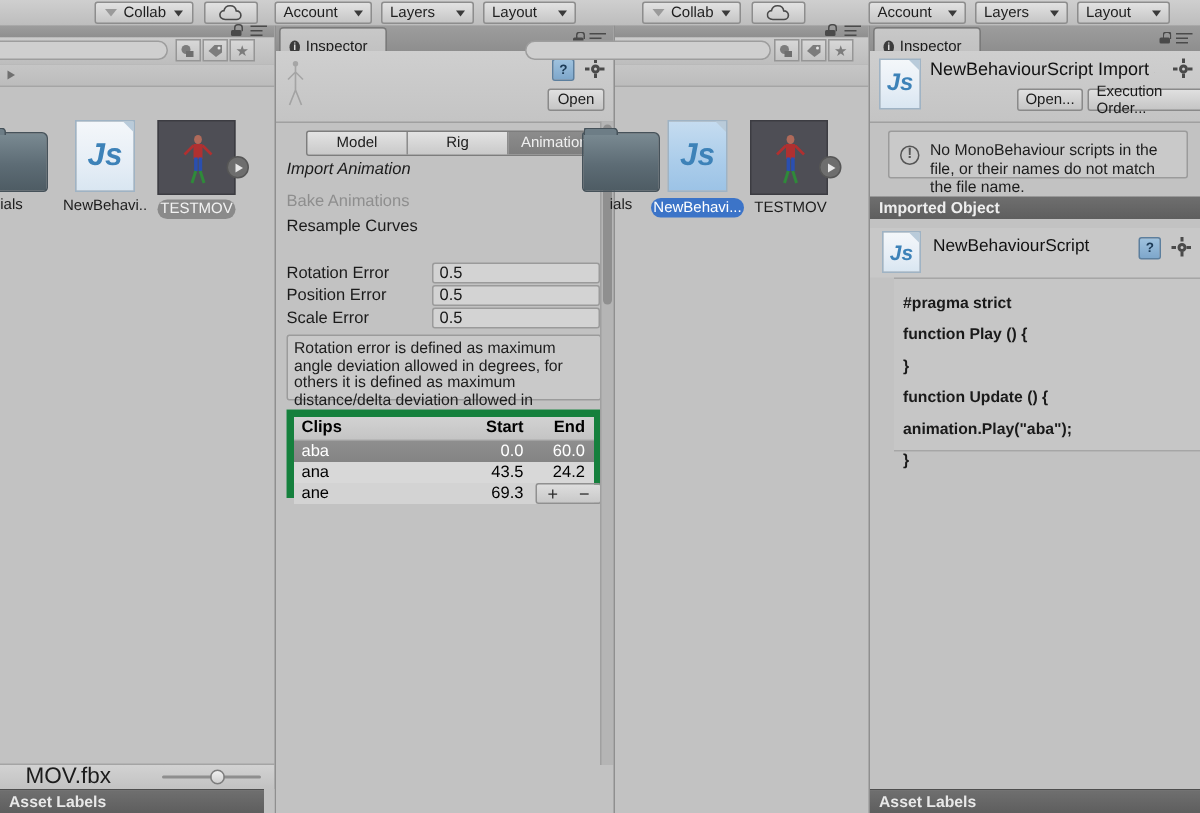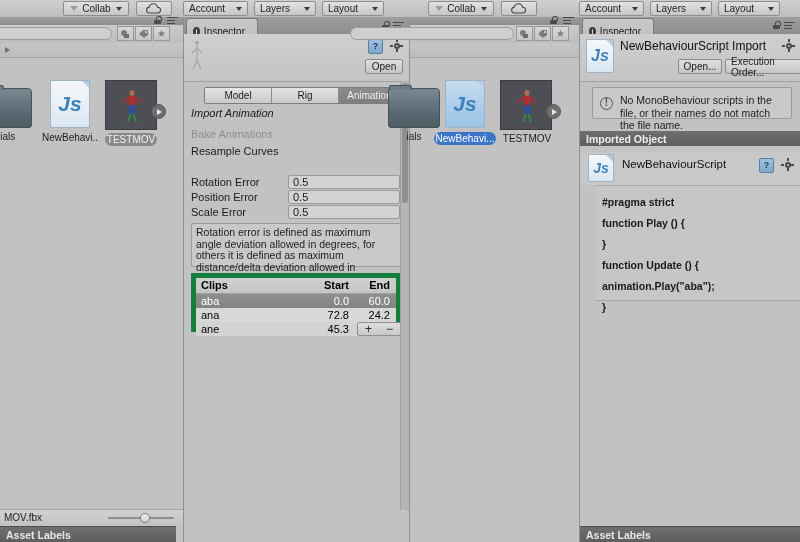--- a/index.html
+++ b/index.html
@@ -271,21 +271,21 @@
     content:"";width:0;height:0;border-top:3.5px solid transparent;
     border-bottom:3.5px solid transparent;border-left:5px solid #e8e8e8;margin-left:2px;
   }
 
   
   .statusbar{
     position:absolute;height:16px;
     background:linear-gradient(to bottom,#d2d2d2,#c2c2c2);
     border-top:1px solid #a4a4a4;
   }
-  .sb-text{position:absolute;left:4px;top:1px;font-size:10px;color:#1c1c1c;line-height:14px;}
+  .sb-text{position:absolute;left:17px;top:1px;font-size:15px;color:#1c1c1c;line-height:14px;}
   .slider{position:absolute;height:14px;}
   .slider .track{position:absolute;left:0;right:0;top:6px;height:2px;background:#8e8e8e;border-radius:1px;}
   .slider .knob{
     position:absolute;top:2px;width:10px;height:10px;border-radius:50%;
     background:linear-gradient(to bottom,#f0f0f0,#d0d0d0);border:1px solid #7d7d7d;box-sizing:border-box;
   }
   .labelbar{
     position:absolute;height:16px;
     background:linear-gradient(to bottom,#6f6f6f,#5e5e5e);
     border-top:1px solid #4e4e4e;
@@ -548,26 +548,26 @@
       <span class="c-start">Start</span>
       <span class="c-end">End</span>
     </div>
     <div class="clip-row selected">
       <span class="c-name">aba</span>
       <span class="c-start">0.0</span>
       <span class="c-end">60.0</span>
     </div>
     <div class="clip-row">
       <span class="c-name">ana</span>
-      <span class="c-start">72.8</span>
+      <span class="c-start">43.5</span>
       <span class="c-end">24.2</span>
     </div>
     <div class="clip-row alt">
       <span class="c-name">ane</span>
-      <span class="c-start">45.3</span>
+      <span class="c-start">69.3</span>
       <span class="c-end">60.0</span>
     </div>
   </div>
 
   <div class="plusminus" style="left:173px;top:305px;">
     <span>+</span>
     <span>−</span>
   </div>
 
   <div class="scrollbar-v" style="right:0;top:64px;bottom:32px;">

